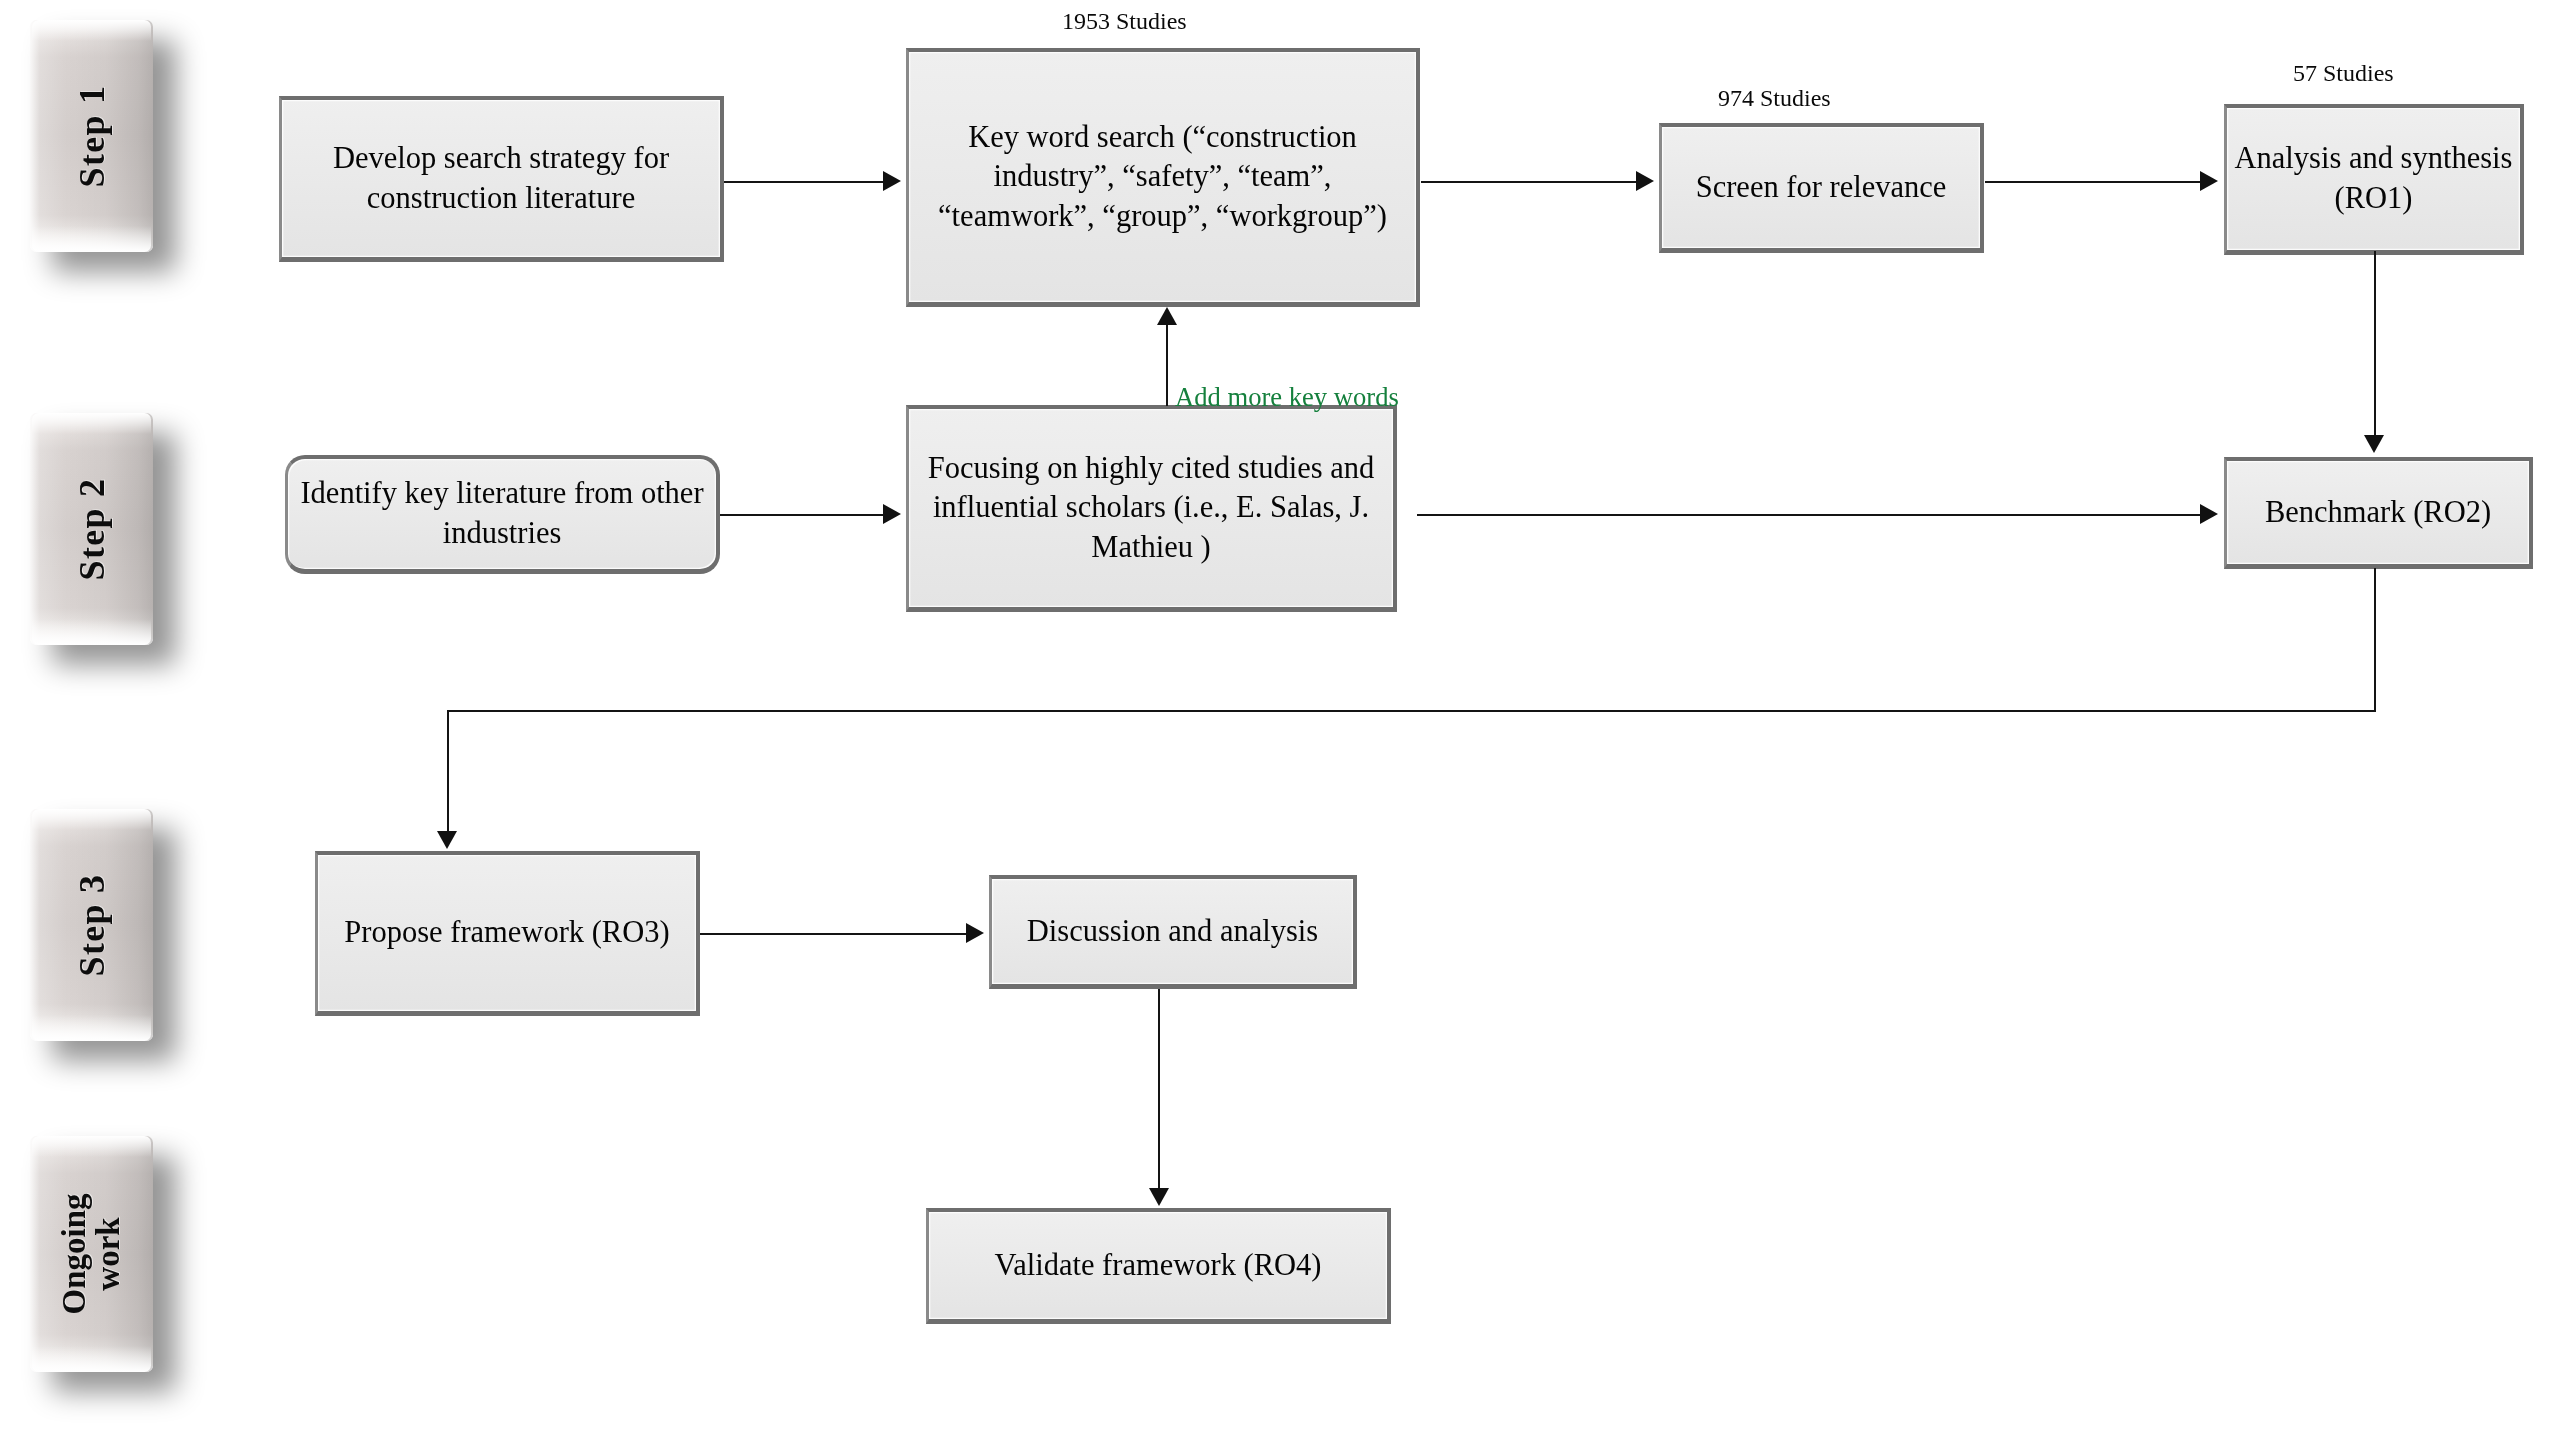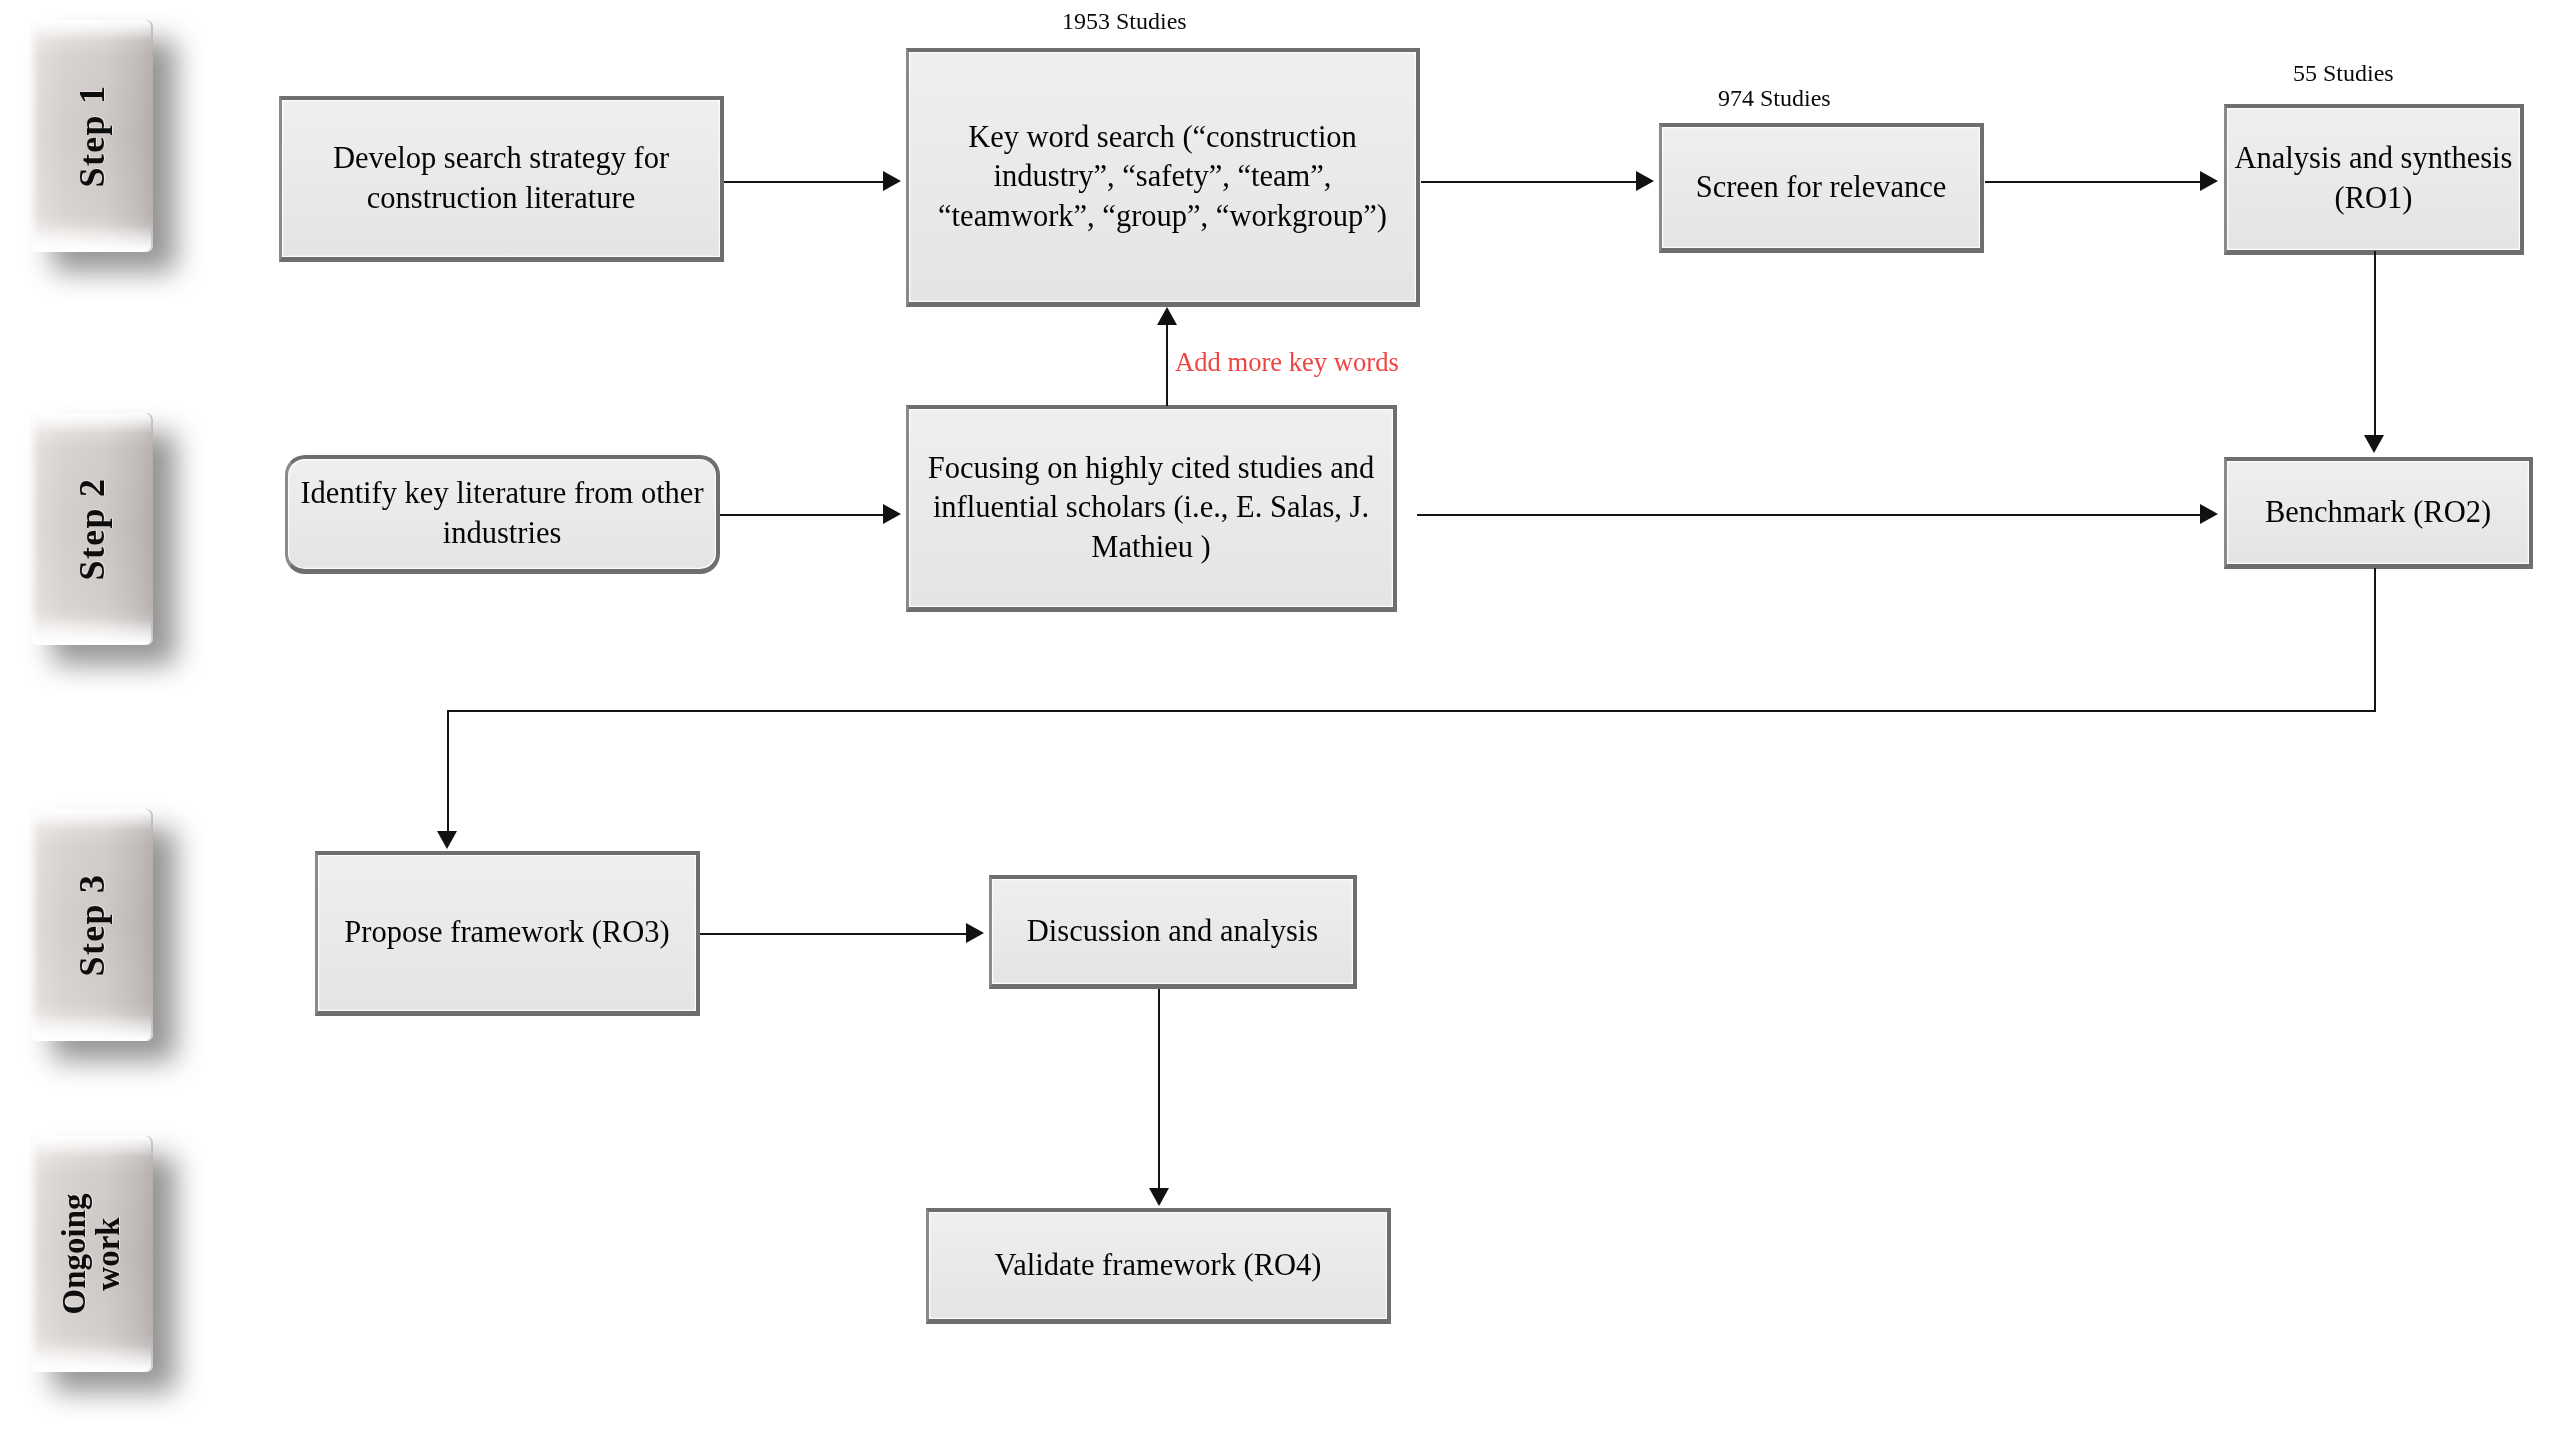--- a/index.html
+++ b/index.html
@@ -64,21 +64,21 @@
   .pbox .btext{
     font-size:30.5px;line-height:1.30;color:#050505;
     padding:0 6.6px;width:100%;
   }
 
   
   .caption{
     position:absolute;font-size:24px;color:#0a0a0a;white-space:nowrap;
   }
   .edge-label{
-    position:absolute;font-size:26.6px;color:#ef4444;white-space:nowrap;
+    position:absolute;font-size:26.6px;color:#15803d;white-space:nowrap;margin-top:35px;
   }
 
   
   .hline{position:absolute;height:0;border-top:2px solid #141414;}
   .vline{position:absolute;width:0;border-left:2px solid #141414;}
   .arrow{position:absolute;width:0;height:0;}
   .arrow.right{border-top:10px solid transparent;border-bottom:10px solid transparent;border-left:18.6px solid #111;}
   .arrow.down{border-left:10px solid transparent;border-right:10px solid transparent;border-top:18.6px solid #111;}
   .arrow.up{border-left:10px solid transparent;border-right:10px solid transparent;border-bottom:18.6px solid #111;}
 </style>
@@ -100,21 +100,21 @@
   </div>
 
   <div class="step-tab" style="left:30px;top:1136px;width:123px;height:236px;">
     <span class="tab-label two-line">Ongoing work</span>
   </div>
 
   <div class="caption" style="left:1062px;top:8px;">1953 Studies</div>
 
   <div class="caption" style="left:1718px;top:85px;">974 Studies</div>
 
-  <div class="caption" style="left:2293px;top:60px;">55 Studies</div>
+  <div class="caption" style="left:2293px;top:60px;">57 Studies</div>
 
   <div class="pbox" style="left:279px;top:96px;width:445px;height:166px;">
     <span class="btext">Develop search strategy for construction literature</span>
   </div>
 
   <div class="hline" style="left:724px;top:181px;width:159px;"></div>
   <div class="arrow right" style="left:883px;top:171px;"></div>
 
   <div class="pbox" style="left:906px;top:48px;width:514px;height:259px;">
     <span class="btext">Key word search (“construction industry”, “safety”, “team”, “teamwork”, “group”, “workgroup”)</span>

